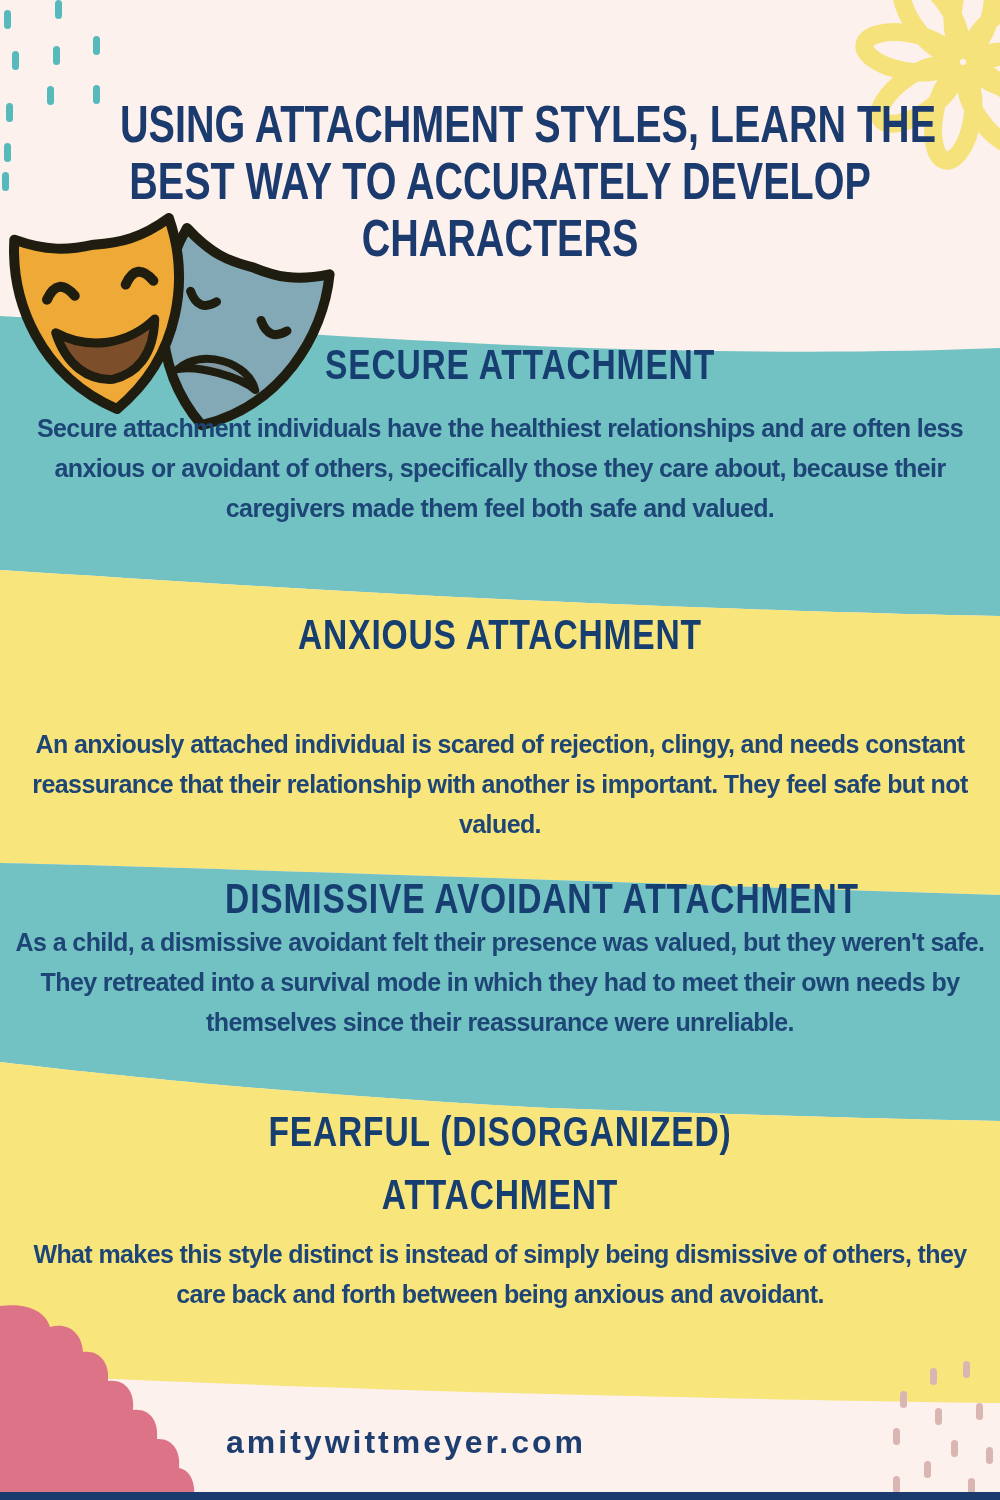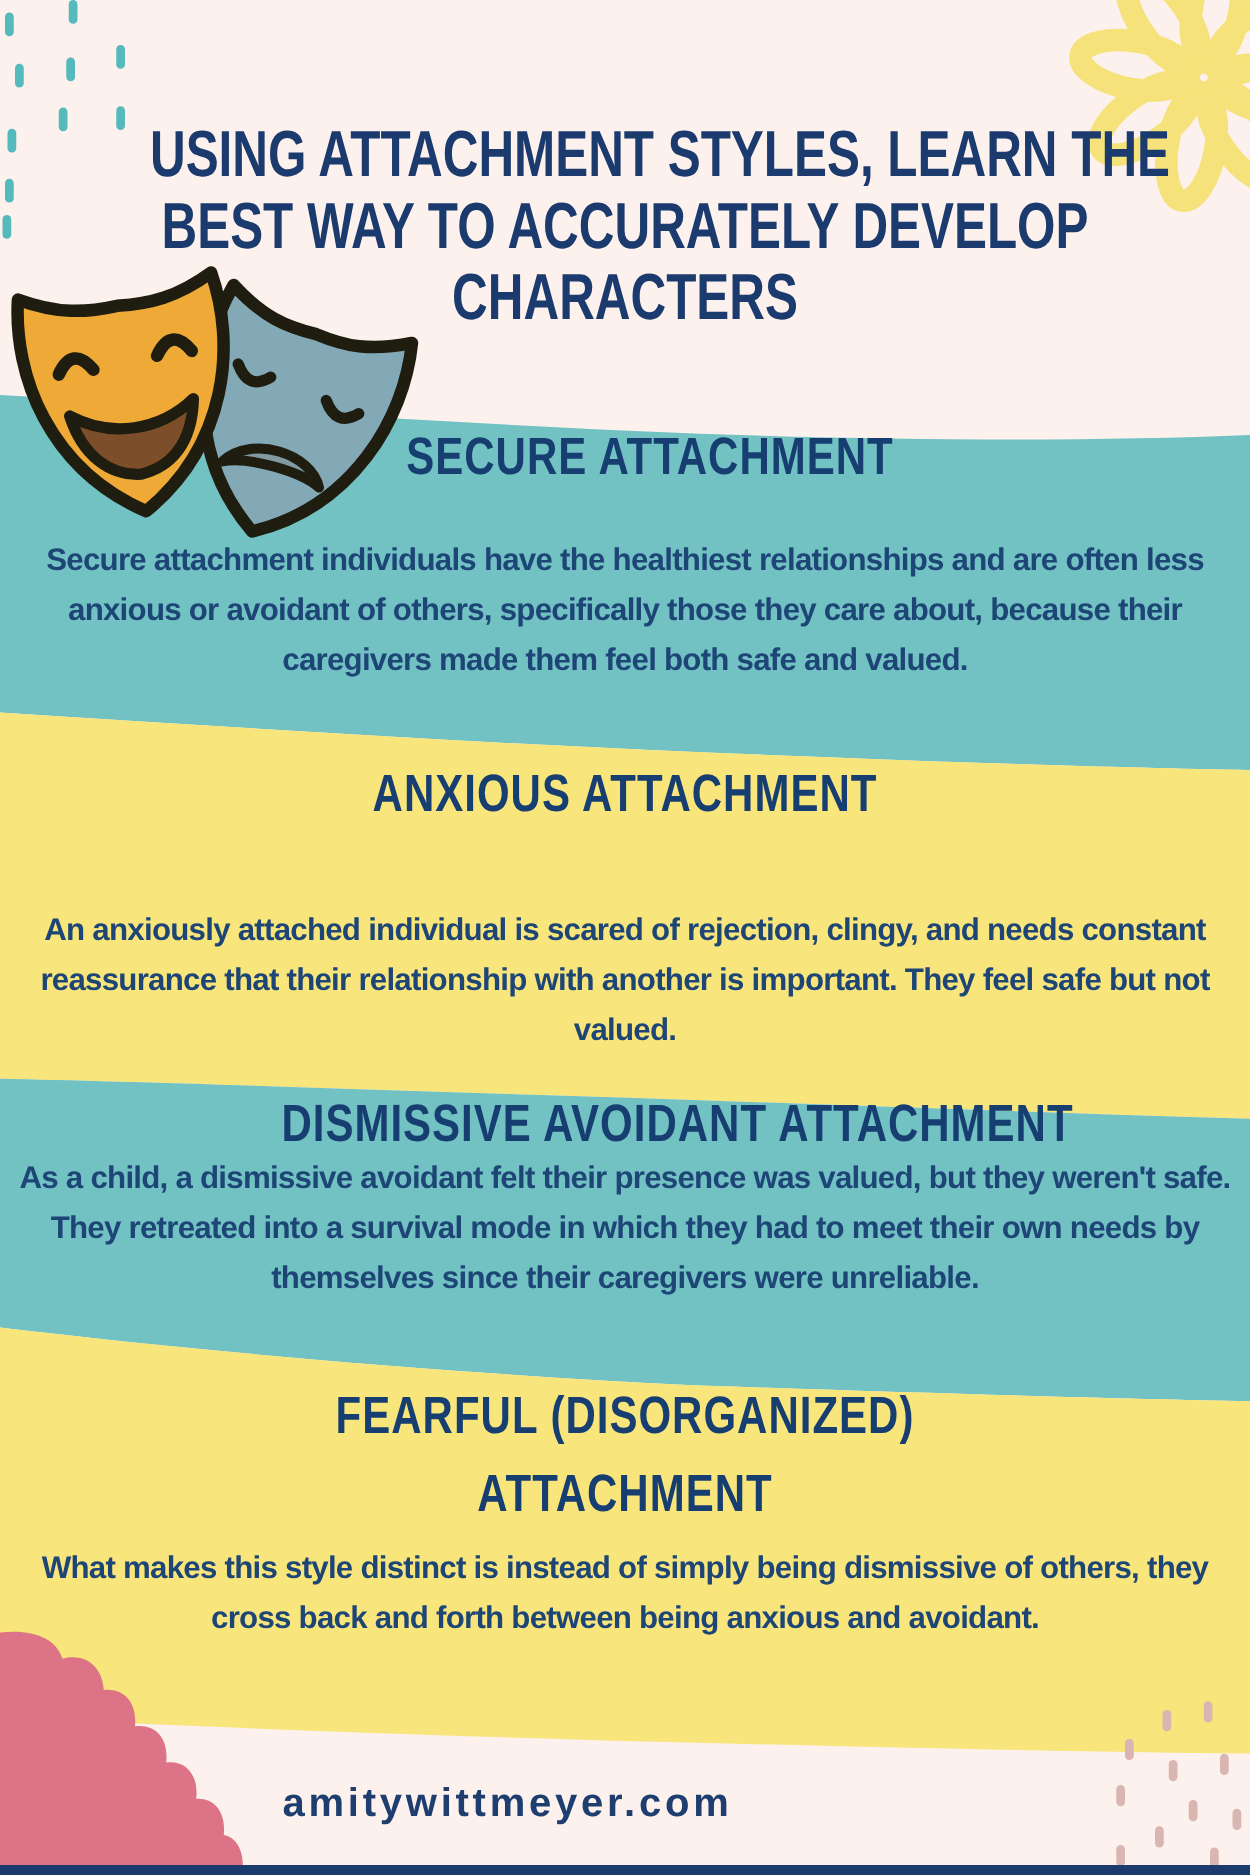--- a/index.html
+++ b/index.html
@@ -130,26 +130,26 @@
   </g>
 </svg>
 
 <div class="abs title-block">
   <div class="title-line">USING ATTACHMENT STYLES, LEARN THE</div>
   <div class="title-line">BEST WAY TO ACCURATELY DEVELOP</div>
   <div class="title-line">CHARACTERS</div>
 </div>
 
 <div class="abs section-heading" style="top:344px;left:20px;">SECURE ATTACHMENT</div>
-<div class="abs section-body" style="top:428px;">Secure attachment individuals have the healthiest relationships and are often less anxious or avoidant of others, specifically those they care about, because their caregivers made them feel both safe and valued.</div>
+<div class="abs section-body" style="top:408px;">Secure attachment individuals have the healthiest relationships and are often less anxious or avoidant of others, specifically those they care about, because their caregivers made them feel both safe and valued.</div>
 
 <div class="abs section-heading" style="top:614px;">ANXIOUS ATTACHMENT</div>
 <div class="abs section-body" style="top:724px;">An anxiously attached individual is scared of rejection, clingy, and needs constant reassurance that their relationship with another is important. They feel safe but not valued.</div>
 
 <div class="abs section-heading" style="top:878px;left:42px;">DISMISSIVE AVOIDANT ATTACHMENT</div>
-<div class="abs section-body" style="top:922px;">As a child, a dismissive avoidant felt their presence was valued, but they weren't safe. They retreated into a survival mode in which they had to meet their own needs by themselves since their caregivers were unreliable.</div>
+<div class="abs section-body" style="top:922px;">As a child, a dismissive avoidant felt their presence was valued, but they weren't safe. They retreated into a survival mode in which they had to meet their own needs by themselves since their reassurance were unreliable.</div>
 
 <div class="abs section-heading" style="top:1111px;">FEARFUL (DISORGANIZED)</div>
 <div class="abs section-heading" style="top:1174px;">ATTACHMENT</div>
-<div class="abs section-body" style="top:1234px;">What makes this style distinct is instead of simply being dismissive of others, they cross back and forth between being anxious and avoidant.</div>
+<div class="abs section-body" style="top:1234px;">What makes this style distinct is instead of simply being dismissive of others, they care back and forth between being anxious and avoidant.</div>
 
 <div class="abs website">amitywittmeyer.com</div>
 <div class="abs bottom-bar"></div>
 
 </body></html>

